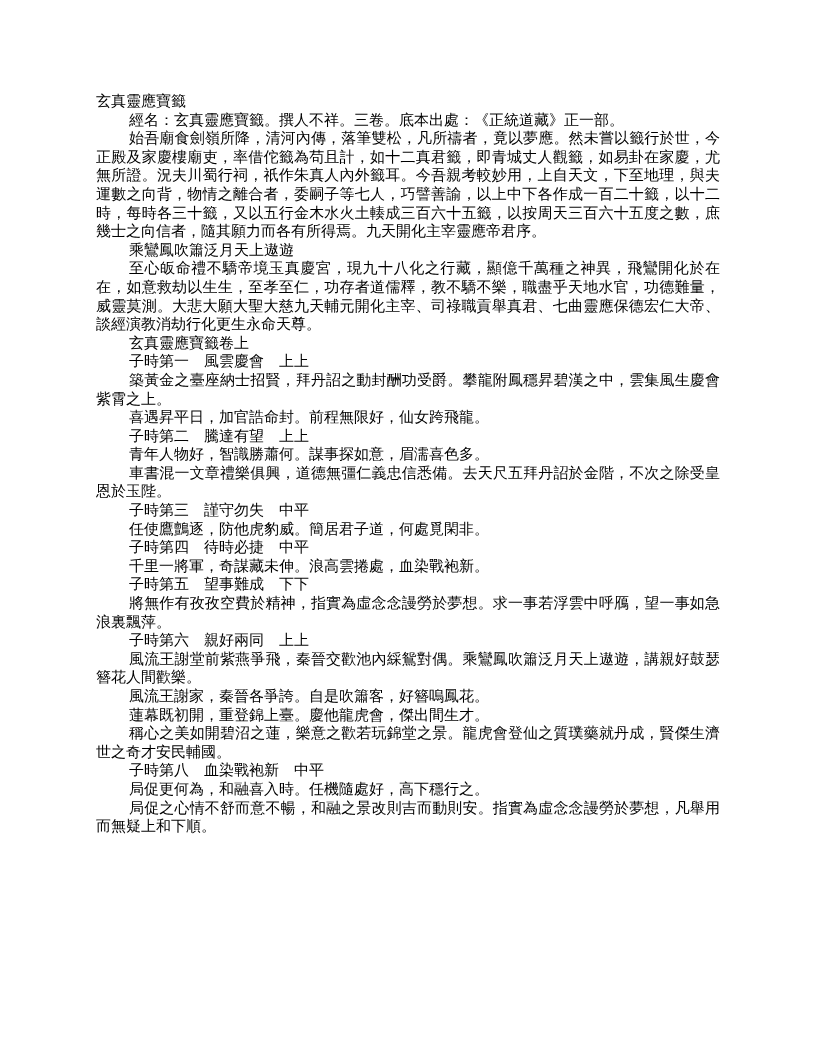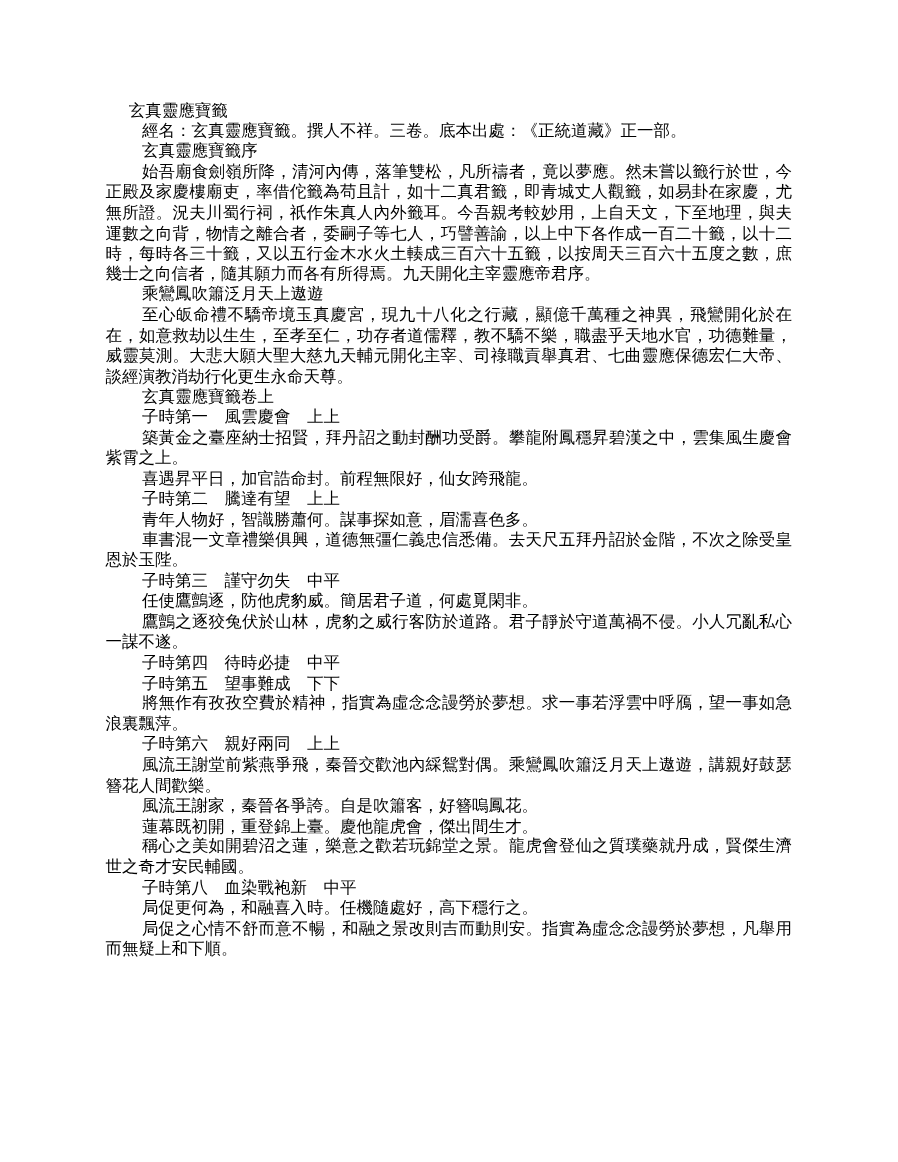--- a/index.html
+++ b/index.html
@@ -35,45 +35,43 @@
   }
   .doc-body p {
     margin: 0;
     padding: 0;
     text-indent: 2.2em;
     word-break: normal;
     overflow-wrap: break-word;
   }
   .doc-body p.no-indent {
     text-indent: 0;
-    margin-left: 21px;
   }
 </style>
 </head>
 <body>
 
 <div class="page">
   <main class="doc-body" id="doc-body">
       <p class="no-indent">玄真靈應寶籤</p>
       <p>經名：玄真靈應寶籤。撰人不祥。三卷。底本出處：《正統道藏》正一部。</p>
-      <p>玄真靈應寶籤序</p>
       <p>始吾廟食劍嶺所降，清河內傳，落筆雙松，凡所禱者，竟以夢應。然未嘗以籤行於世，今正殿及家慶樓廟吏，率借佗籤為苟且計，如十二真君籤，即青城丈人觀籤，如易卦在家慶，尤無所證。況夫川蜀行祠，祇作朱真人內外籤耳。今吾親考較妙用，上自天文，下至地理，與夫運數之向背，物情之離合者，委嗣子等七人，巧譬善諭，以上中下各作成一百二十籤，以十二時，每時各三十籤，又以五行金木水火土輳成三百六十五籤，以按周天三百六十五度之數，庶幾士之向信者，隨其願力而各有所得焉。九天開化主宰靈應帝君序。</p>
       <p>乘鸞鳳吹簫泛月天上遨遊</p>
       <p>至心皈命禮不驕帝境玉真慶宮，現九十八化之行藏，顯億千萬種之神異，飛鸞開化於在在，如意救劫以生生，至孝至仁，功存者道儒釋，教不驕不樂，職盡乎天地水官，功德難量，威靈莫測。大悲大願大聖大慈九天輔元開化主宰、司祿職貢舉真君、七曲靈應保德宏仁大帝、談經演教消劫行化更生永命天尊。</p>
       <p>玄真靈應寶籤卷上</p>
       <p>子時第一　風雲慶會　上上</p>
       <p>築黃金之臺座納士招賢，拜丹詔之動封酬功受爵。攀龍附鳳穩昇碧漢之中，雲集風生慶會紫霄之上。</p>
       <p>喜遇昇平日，加官誥命封。前程無限好，仙女跨飛龍。</p>
       <p>子時第二　騰達有望　上上</p>
       <p>青年人物好，智識勝蕭何。謀事探如意，眉濡喜色多。</p>
       <p>車書混一文章禮樂俱興，道德無彊仁義忠信悉備。去天尺五拜丹詔於金階，不次之除受皇恩於玉陛。</p>
       <p>子時第三　謹守勿失　中平</p>
       <p>任使鷹鸇逐，防他虎豹威。簡居君子道，何處覓閑非。</p>
-      <p>鷹鸇之逐狡兔伏於山林，虎豹之威行客防於道路。君子靜於守道萬禍不侵。小人冗亂私心一謀不遂。</p>
       <p>子時第四　待時必捷　中平</p>
+      <p>千里一將軍，奇謀藏未伸。浪高雲捲處，血染戰袍新。</p>
       <p>子時第五　望事難成　下下</p>
       <p>將無作有孜孜空費於精神，指實為虛念念謾勞於夢想。求一事若浮雲中呼鴈，望一事如急浪裏飄萍。</p>
       <p>子時第六　親好兩同　上上</p>
       <p>風流王謝堂前紫燕爭飛，秦晉交歡池內綵鴛對偶。乘鸞鳳吹簫泛月天上遨遊，講親好鼓瑟簪花人間歡樂。</p>
       <p>風流王謝家，秦晉各爭誇。自是吹簫客，好簪嗚鳳花。</p>
       <p>蓮幕既初開，重登錦上臺。慶他龍虎會，傑出間生才。</p>
       <p>稱心之美如開碧沼之蓮，樂意之歡若玩錦堂之景。龍虎會登仙之質璞藥就丹成，賢傑生濟世之奇才安民輔國。</p>
       <p>子時第八　血染戰袍新　中平</p>
       <p>局促更何為，和融喜入時。任機隨處好，高下穩行之。</p>
       <p>局促之心情不舒而意不暢，和融之景改則吉而動則安。指實為虛念念謾勞於夢想，凡舉用而無疑上和下順。</p>

